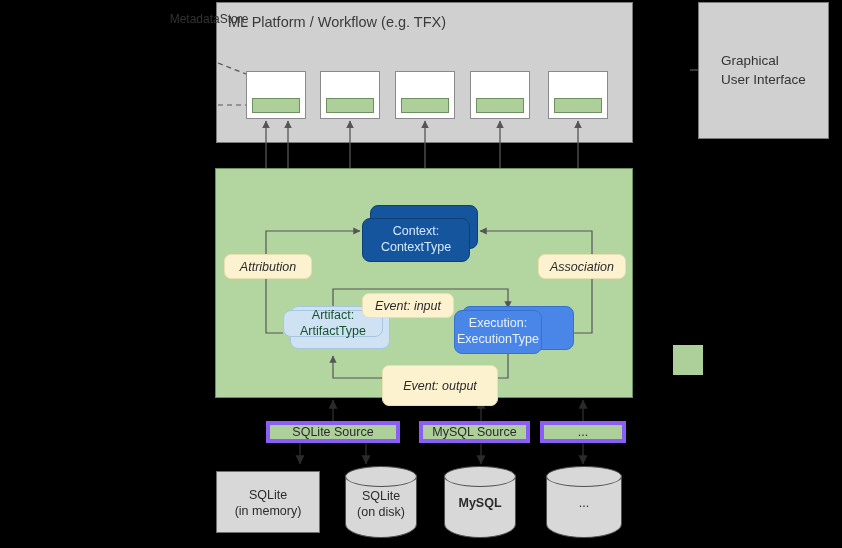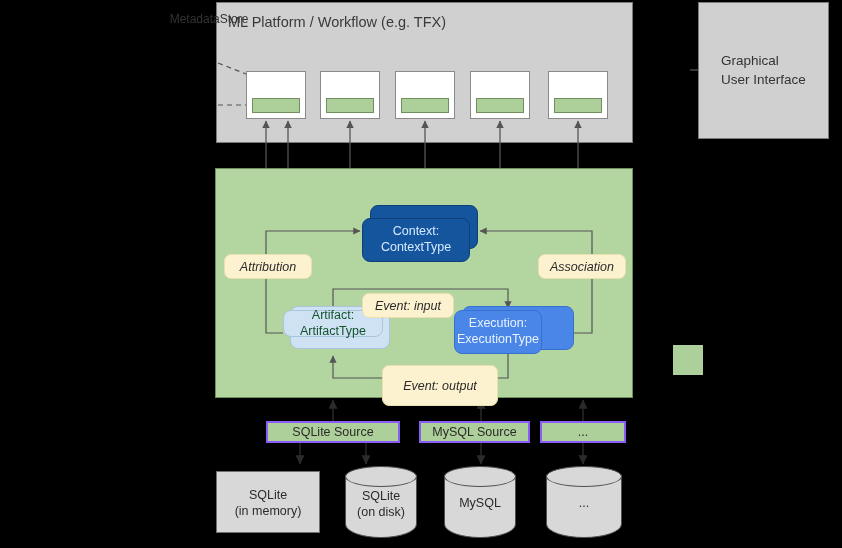--- a/index.html
+++ b/index.html
@@ -113,21 +113,21 @@
   }
   #attribution-pill { left: 224px; top: 254px; width: 88px; height: 25px; }
   #association-pill  { left: 538px; top: 254px; width: 88px; height: 25px; }
   #event-input-pill  { left: 362px; top: 293px; width: 92px; height: 25px; }
   #event-output-pill { left: 362px; top: 365px; width: 116px; height: 41px; margin-left: 20px; }
 
   
   .source-pill {
     top: 421px; height: 22px;
     background: #adcf9a;
-    border: 2px solid #8b5cf6;
+    border: 4px solid #8b5cf6;
     display: flex; align-items: center; justify-content: center;
     font-size: 12.5px; color: #2b2b2b;
     white-space: nowrap;
   }
   #sqlite-source-pill { left: 266px; width: 134px; }
   #mysql-source-pill  { left: 419px; width: 111px; }
   #other-source-pill  { left: 540px; width: 86px; }
 
   
   .db-label {
@@ -149,21 +149,21 @@
     border-bottom: 1px solid #4f4f4f;
     border-radius: 0 0 50% 50% / 0 0 14px 14px;
   }
   .cyl-top {
     position: absolute; left: 0; right: 0; top: 0; height: 19px;
     background: #d8d8d8;
     border: 1px solid #4f4f4f;
     border-radius: 50%;
   }
   #sqlite-disk-db { left: 345px; top: 466px; width: 72px; height: 72px; }
-  #mysql-db       { left: 444px; top: 466px; width: 72px; height: 72px; }
+  #mysql-db       { left: 444px; top: 466px; width: 72px; height: 72px; font-weight: bold; }
   #other-db       { left: 546px; top: 466px; width: 76px; height: 72px; }
   .cylinder .db-label { z-index: 2; }
   #sqlite-disk-db .db-label { top: 22px; }
   #mysql-db .db-label { top: 29px; }
   #other-db .db-label { top: 29px; }
 
   
   #green-swatch {
     left: 673px; top: 345px; width: 30px; height: 30px;
     background: #adcf9a;

